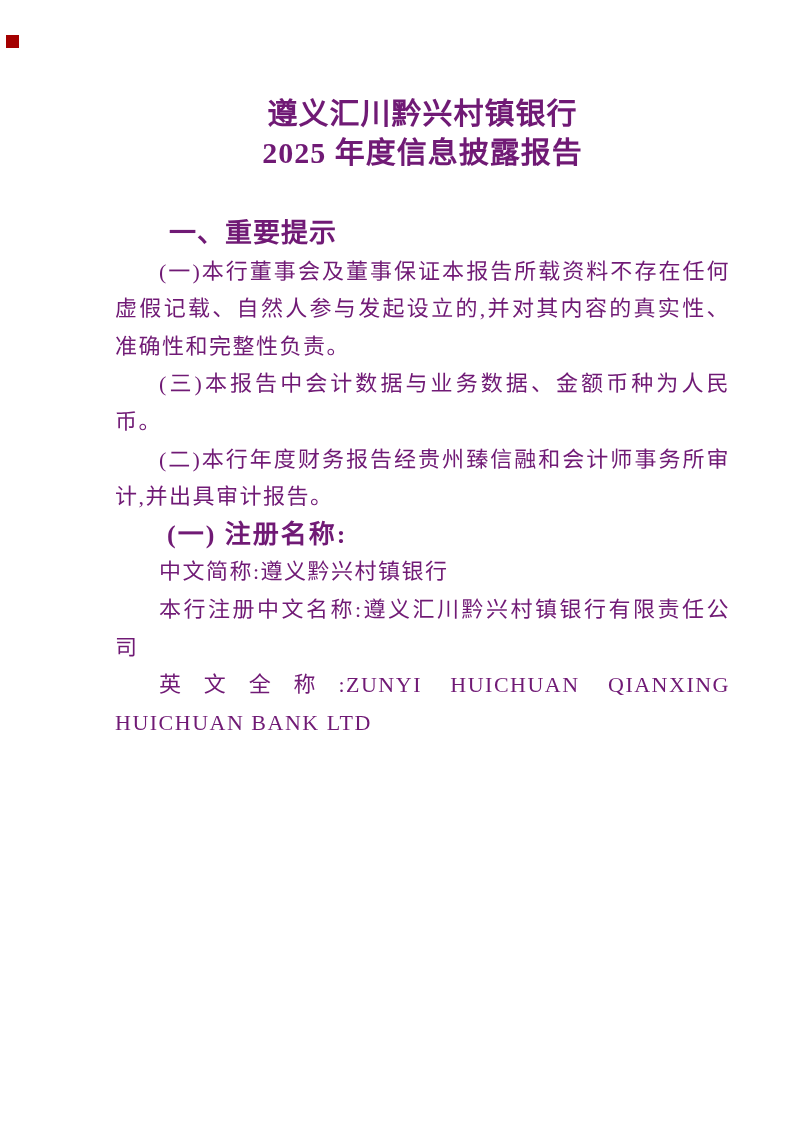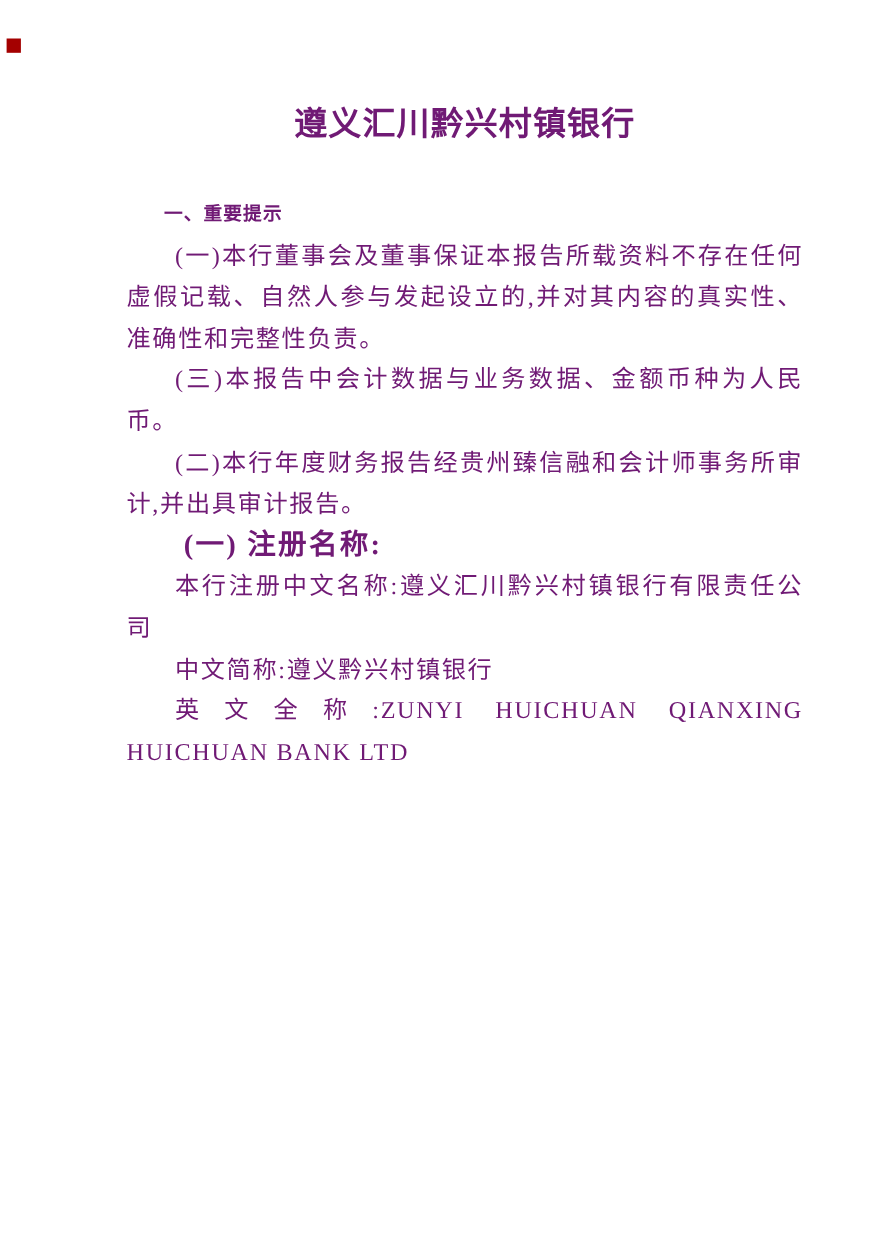--- a/index.html
+++ b/index.html
@@ -43,21 +43,21 @@
   }
   .flow {
     margin-top: 43px;
     font-size: 22px;
     line-height: 37.6px;
   }
   .section-heading {
     margin: 0;
     font-family: "Liberation Sans", "DejaVu Sans", sans-serif;
     font-weight: bold;
-    font-size: 17px;
+    font-size: 27px;
     line-height: 37.6px;
     text-indent: 2em;
     letter-spacing: 1px;
   }
   .body-para {
     margin: 0;
     text-indent: 2em;
     text-align: justify;
     text-justify: inter-character;
     text-align-last: left;
@@ -86,38 +86,39 @@
 <body>
 
 <div class="page">
 
   <div class="corner-marker"></div>
 
   <div class="content">
 
     <h1 class="report-title">
       <span class="title-line">遵义汇川黔兴村镇银行</span>
+      <span class="title-line">2025 年度信息披露报告</span>
     </h1>
 
     <div class="flow">
 
       <h2 class="section-heading">一、重要提示</h2>
 
       <p class="body-para">(一)本行董事会及董事保证本报告所载资料不存在任何虚假记载、自然人参与发起设立的,并对其内容的真实性、准确性和完整性负责。</p>
 
       <p class="body-para">(三)本报告中会计数据与业务数据、金额币种为人民币。</p>
 
       <p class="body-para">(二)本行年度财务报告经贵州臻信融和会计师事务所审计,并出具审计报告。</p>
 
 
 
 
       <h3 class="sub-heading">(一) 注册名称:</h3>
 
+      <p class="item-line">中文简称:遵义黔兴村镇银行</p>
+
       <p class="item-line">本行注册中文名称:遵义汇川黔兴村镇银行有限责任公司</p>
-
-      <p class="item-line">中文简称:遵义黔兴村镇银行</p>
 
       <p class="item-line">英文全称:ZUNYI HUICHUAN QIANXING HUICHUAN BANK LTD</p>
 
     </div>
   </div>
 </div>
 
 </body></html>

